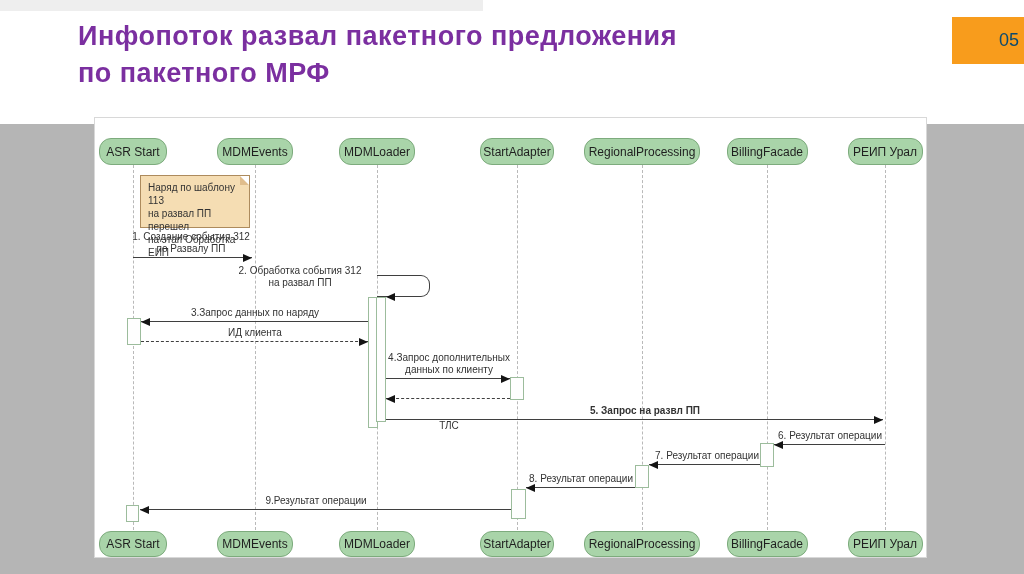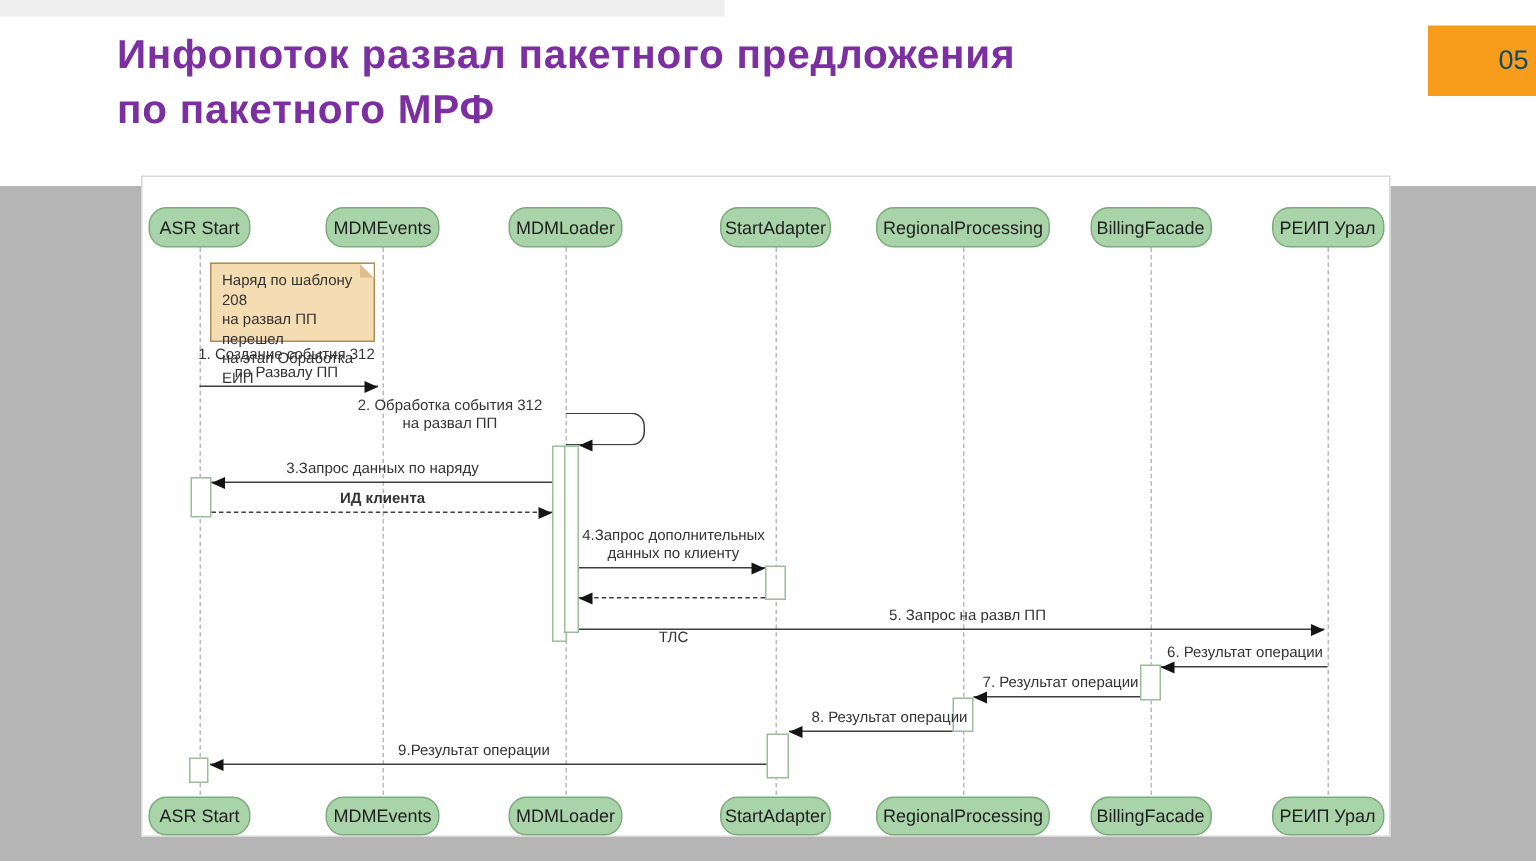--- a/index.html
+++ b/index.html
@@ -58,21 +58,21 @@
     <div class="abs lifeline" style="left: 885px; top: 165px; height: 365px;"></div>
     <div class="abs activation" style="left: 127px; top: 318px; width: 14px; height: 27px; border: 1px solid rgb(156, 188, 156);"></div>
     <div class="abs activation" style="left: 368px; top: 297px; width: 10px; height: 131px; border: 1px solid rgb(156, 188, 156);"></div>
     <div class="abs activation" style="left: 376px; top: 297px; width: 10px; height: 125px; border: 1px solid rgb(156, 188, 156);"></div>
     <div class="abs activation" style="left: 510px; top: 377px; width: 14px; height: 23px; border: 1px solid rgb(156, 188, 156);"></div>
     <div class="abs activation" style="left: 760px; top: 443px; width: 14px; height: 24px; border: 1px solid rgb(156, 188, 156);"></div>
     <div class="abs activation" style="left: 635px; top: 465px; width: 14px; height: 23px; border: 1px solid rgb(156, 188, 156);"></div>
     <div class="abs activation" style="left: 511px; top: 489px; width: 15px; height: 30px; border: 1px solid rgb(156, 188, 156);"></div>
     <div class="abs activation" style="left: 126px; top: 505px; width: 13px; height: 17px; border: 1px solid rgb(156, 188, 156);"></div>
     <div class="abs note" style="left: 140px; top: 175px; width: 110px; height: 53px; background: rgb(245, 221, 179); border: 1px solid rgb(173, 139, 93);">
-      <div>Наряд по шаблону 208</div>
+      <div>Наряд по шаблону 113</div>
       <div>на развал ПП перешел</div>
       <div>на этап Обработка ЕИП</div>
       <div class="note-fold" style="border-bottom: 9px solid rgb(224, 189, 140); border-right: 9px solid rgb(255, 255, 255);"></div>
     </div>
     <div class="abs msg-label" style="left: 191px; top: 231px; color: rgb(51, 51, 51);">
       <div>1. Создание события 312</div>
       <div>по Развалу ПП</div>
     </div>
     <div class="abs msg-line" style="left: 133px; top: 257px; width: 119px; border-top: 1px solid rgb(63, 63, 63);"></div>
     <div class="abs arrow" style="top: 254px; left: 243px; border-top: 4px solid transparent; border-bottom: 4px solid transparent; border-left: 9px solid rgb(20, 20, 20);"></div>
@@ -80,52 +80,52 @@
       <div>2. Обработка события 312</div>
       <div>на развал ПП</div>
     </div>
     <div class="abs selfloop" style="left: 377px; top: 275px; width: 53px; height: 22px;"></div>
     <div class="abs arrow" style="top: 293px; left: 386px; border-top: 4px solid transparent; border-bottom: 4px solid transparent; border-right: 9px solid rgb(20, 20, 20);"></div>
     <div class="abs msg-label" style="left: 255px; top: 307px; color: rgb(51, 51, 51);">
       <div>3.Запрос данных по наряду</div>
     </div>
     <div class="abs msg-line" style="left: 141px; top: 321px; width: 227px; border-top: 1px solid rgb(63, 63, 63);"></div>
     <div class="abs arrow" style="top: 318px; left: 141px; border-top: 4px solid transparent; border-bottom: 4px solid transparent; border-right: 9px solid rgb(20, 20, 20);"></div>
-    <div class="abs msg-label" style="left: 255px; top: 327px; color: rgb(51, 51, 51); font-weight: bold;">
+    <div class="abs msg-label" style="left: 255px; top: 327px; color: rgb(51, 51, 51);">
       <div>ИД клиента</div>
     </div>
     <div class="abs msg-line" style="left: 141px; top: 341px; width: 227px; border-top: 1px dashed rgb(63, 63, 63);"></div>
     <div class="abs arrow" style="top: 338px; left: 359px; border-top: 4px solid transparent; border-bottom: 4px solid transparent; border-left: 9px solid rgb(20, 20, 20);"></div>
     <div class="abs msg-label" style="left: 449px; top: 352px; color: rgb(51, 51, 51);">
       <div>4.Запрос дополнительных</div>
       <div>данных по клиенту</div>
     </div>
     <div class="abs msg-line" style="left: 386px; top: 378px; width: 124px; border-top: 1px solid rgb(63, 63, 63);"></div>
     <div class="abs arrow" style="top: 375px; left: 501px; border-top: 4px solid transparent; border-bottom: 4px solid transparent; border-left: 9px solid rgb(20, 20, 20);"></div>
     <div class="abs msg-label" style="left: 449px; top: 384px; color: rgb(51, 51, 51); margin-top: 36px;">
       <div>ТЛС</div>
     </div>
     <div class="abs msg-line" style="left: 386px; top: 398px; width: 124px; border-top: 1px dashed rgb(63, 63, 63);"></div>
     <div class="abs arrow" style="top: 395px; left: 386px; border-top: 4px solid transparent; border-bottom: 4px solid transparent; border-right: 9px solid rgb(20, 20, 20);"></div>
-    <div class="abs msg-label" style="left: 645px; top: 405px; color: rgb(51, 51, 51);">
+    <div class="abs msg-label" style="left: 645px; top: 405px; color: rgb(51, 51, 51); font-weight: bold;">
       <div>5. Запрос на развл ПП</div>
     </div>
     <div class="abs msg-line" style="left: 386px; top: 419px; width: 497px; border-top: 1px solid rgb(63, 63, 63);"></div>
     <div class="abs arrow" style="top: 416px; left: 874px; border-top: 4px solid transparent; border-bottom: 4px solid transparent; border-left: 9px solid rgb(20, 20, 20);"></div>
     <div class="abs msg-label" style="left: 830px; top: 430px; color: rgb(51, 51, 51);">
       <div>6. Результат операции</div>
     </div>
     <div class="abs msg-line" style="left: 774px; top: 444px; width: 111px; border-top: 1px solid rgb(63, 63, 63);"></div>
     <div class="abs arrow" style="top: 441px; left: 774px; border-top: 4px solid transparent; border-bottom: 4px solid transparent; border-right: 9px solid rgb(20, 20, 20);"></div>
     <div class="abs msg-label" style="left: 707px; top: 450px; color: rgb(51, 51, 51);">
       <div>7. Результат операции</div>
     </div>
     <div class="abs msg-line" style="left: 649px; top: 464px; width: 111px; border-top: 1px solid rgb(63, 63, 63);"></div>
     <div class="abs arrow" style="top: 461px; left: 649px; border-top: 4px solid transparent; border-bottom: 4px solid transparent; border-right: 9px solid rgb(20, 20, 20);"></div>
-    <div class="abs msg-label" style="left: 581px; top: 473px; color: rgb(51, 51, 51); margin-left: 12px;">
+    <div class="abs msg-label" style="left: 581px; top: 473px; color: rgb(51, 51, 51);">
       <div>8. Результат операции</div>
     </div>
     <div class="abs msg-line" style="left: 526px; top: 487px; width: 109px; border-top: 1px solid rgb(63, 63, 63);"></div>
     <div class="abs arrow" style="top: 484px; left: 526px; border-top: 4px solid transparent; border-bottom: 4px solid transparent; border-right: 9px solid rgb(20, 20, 20);"></div>
     <div class="abs msg-label" style="left: 316px; top: 495px; color: rgb(51, 51, 51);">
       <div>9.Результат операции</div>
     </div>
     <div class="abs msg-line" style="left: 140px; top: 509px; width: 371px; border-top: 1px solid rgb(63, 63, 63);"></div>
     <div class="abs arrow" style="top: 506px; left: 140px; border-top: 4px solid transparent; border-bottom: 4px solid transparent; border-right: 9px solid rgb(20, 20, 20);"></div>
     <div class="abs actor" style="left: 99px; top: 138px; width: 68px; height: 27px; background: rgb(169, 212, 169); border: 1px solid rgb(125, 171, 125);">

